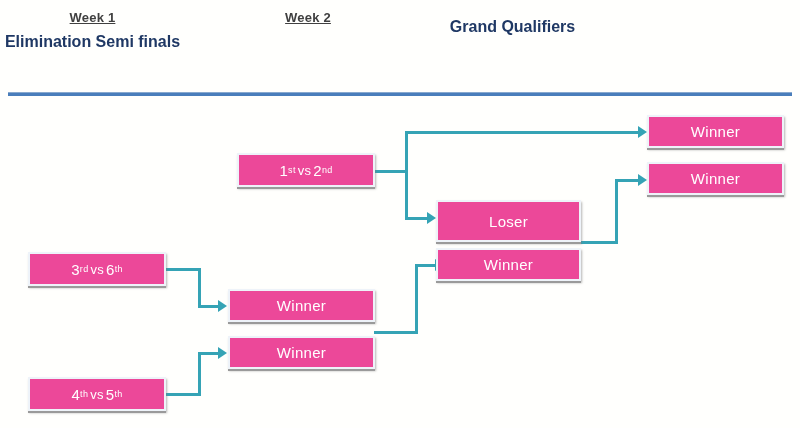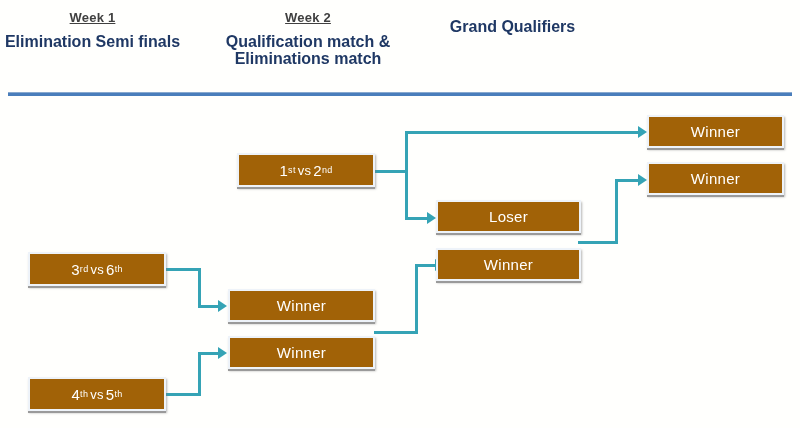--- a/index.html
+++ b/index.html
@@ -29,21 +29,21 @@
   }
   #rule{
     position:absolute;left:8px;top:92px;width:784px;height:3px;
     background:#4a7ebb;
     border-top:1px solid #89a9cf;
   }
 
   
   .node{
     position:absolute;
-    background:#a16207;
+    background:#ec4899;
     border:2px solid #eef3f9;
     box-shadow:0 2px 0 0 #9a9a9a, 1px 2px 2px rgba(120,120,120,.55);
     display:flex;align-items:center;justify-content:center;
     color:#ffffff;
     font-size:15px;
     letter-spacing:.3px;
     box-sizing:border-box;
     z-index:3;
   }
   .node sup{font-size:9px;vertical-align:super;line-height:0;}
@@ -65,22 +65,20 @@
 
 <div id="stage">
 
   <div class="hdr-col" style="left:0px;top:10px;width:185px;">
     <div class="hdr-title">Week 1</div>
     <div class="hdr-sub">Elimination Semi finals</div>
   </div>
 
   <div class="hdr-col" style="left:218px;top:10px;width:180px;">
     <div class="hdr-title">Week 2</div>
-    <div class="hdr-sub">Qualification match &amp;
-Eliminations match</div>
   </div>
 
   <div class="hdr-col" style="left:425px;top:10px;width:175px;">
     <div class="hdr-sub">Grand Qualifiers</div>
   </div>
 
   <div class="hdr-col" style="left:628px;top:10px;width:172px;">
   </div>
 
   <div id="rule"></div>
@@ -135,21 +133,21 @@
       <sup>st</sup>
       <span class="vs">vs</span>
       <span>2</span>
       <sup>nd</sup>
   </div>
 
   <div class="node" style="left:228px;top:289px;width:147px;height:33px;">Winner</div>
 
   <div class="node" style="left:228px;top:336px;width:147px;height:33px;">Winner</div>
 
-  <div class="node" style="left:436px;top:200px;width:145px;height:33px;">Loser</div>
+  <div class="node" style="left:436px;top:200px;width:145px;height:42px;">Loser</div>
 
   <div class="node" style="left:436px;top:248px;width:145px;height:33px;">Winner</div>
 
   <div class="node" style="left:647px;top:115px;width:137px;height:33px;">Winner</div>
 
   <div class="node" style="left:647px;top:162px;width:137px;height:33px;">Winner</div>
 
 </div>
 
 </body></html>

